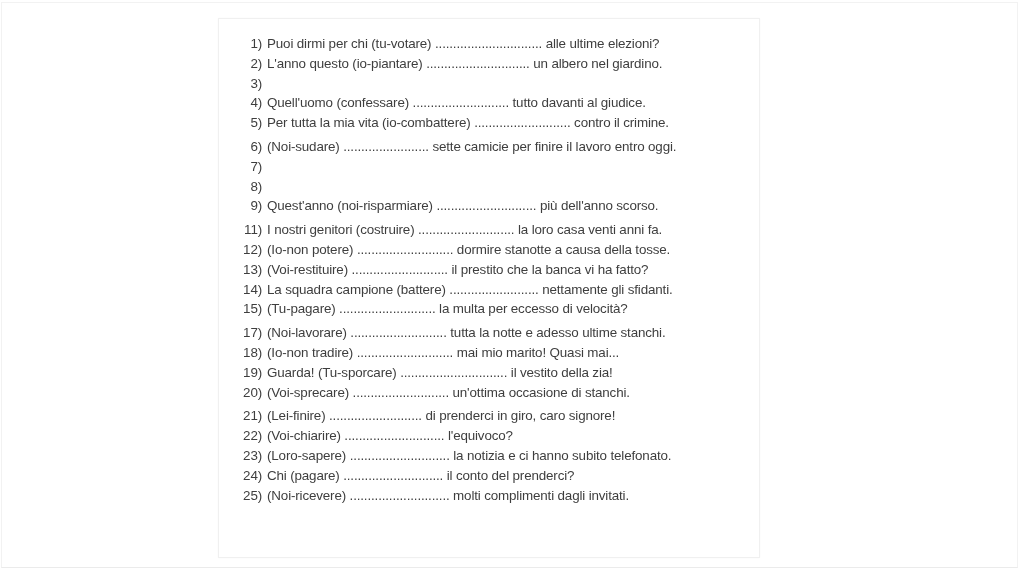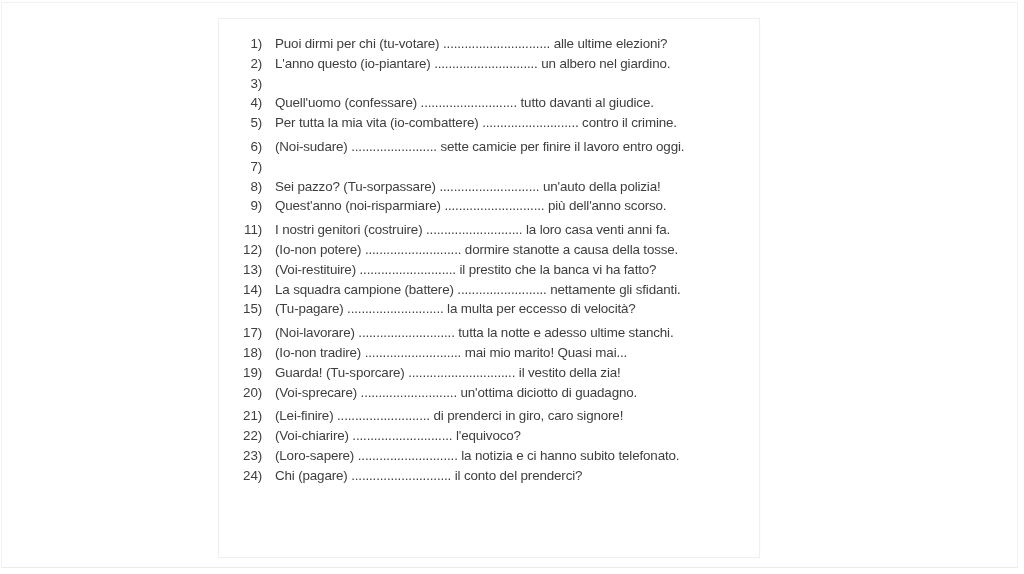--- a/index.html
+++ b/index.html
@@ -51,21 +51,21 @@
     letter-spacing: -0.15px;
     color: #3e3e3e;
     white-space: nowrap;
   }
   .num {
     flex: 0 0 auto;
     width: 27px;
     text-align: right;
   }
   .text {
-    margin-left: 13px;
+    margin-left: 5px;
   }
 </style>
 </head>
 <body>
 
 <div class="canvas">
   <div class="viewer-frame"></div>
   <div class="scan-page">
     <div class="exercise-list">
         <div class="group">
@@ -92,21 +92,20 @@
         <div class="group">
           <div class="line">
             <span class="num">6)</span>
             <span class="text">(Noi-sudare) ........................ sette camicie per finire il lavoro entro oggi.</span>
           </div>
           <div class="line">
             <span class="num">7)</span>
           </div>
           <div class="line">
             <span class="num">8)</span>
-            <span class="text">Sei pazzo? (Tu-sorpassare) ............................ un'auto della polizia!</span>
           </div>
           <div class="line">
             <span class="num">9)</span>
             <span class="text">Quest'anno (noi-risparmiare) ............................ più dell'anno scorso.</span>
           </div>
         </div>
         <div class="group">
           <div class="line">
             <span class="num">11)</span>
             <span class="text">I nostri genitori (costruire) ........................... la loro casa venti anni fa.</span>
@@ -136,36 +135,40 @@
           <div class="line">
             <span class="num">18)</span>
             <span class="text">(Io-non tradire) ........................... mai mio marito! Quasi mai...</span>
           </div>
           <div class="line">
             <span class="num">19)</span>
             <span class="text">Guarda! (Tu-sporcare) .............................. il vestito della zia!</span>
           </div>
           <div class="line">
             <span class="num">20)</span>
-            <span class="text">(Voi-sprecare) ........................... un'ottima diciotto di guadagno.</span>
+            <span class="text">(Voi-sprecare) ........................... un'ottima occasione di stanchi.</span>
           </div>
         </div>
         <div class="group">
           <div class="line">
             <span class="num">21)</span>
             <span class="text">(Lei-finire) .......................... di prenderci in giro, caro signore!</span>
           </div>
           <div class="line">
             <span class="num">22)</span>
             <span class="text">(Voi-chiarire) ............................ l'equivoco?</span>
           </div>
           <div class="line">
             <span class="num">23)</span>
             <span class="text">(Loro-sapere) ............................ la notizia e ci hanno subito telefonato.</span>
           </div>
           <div class="line">
             <span class="num">24)</span>
             <span class="text">Chi (pagare) ............................ il conto del prenderci?</span>
           </div>
+          <div class="line">
+            <span class="num">25)</span>
+            <span class="text">(Noi-ricevere) ............................ molti complimenti dagli invitati.</span>
+          </div>
         </div>
       </div>
   </div>
 </div>
 
 </body></html>

